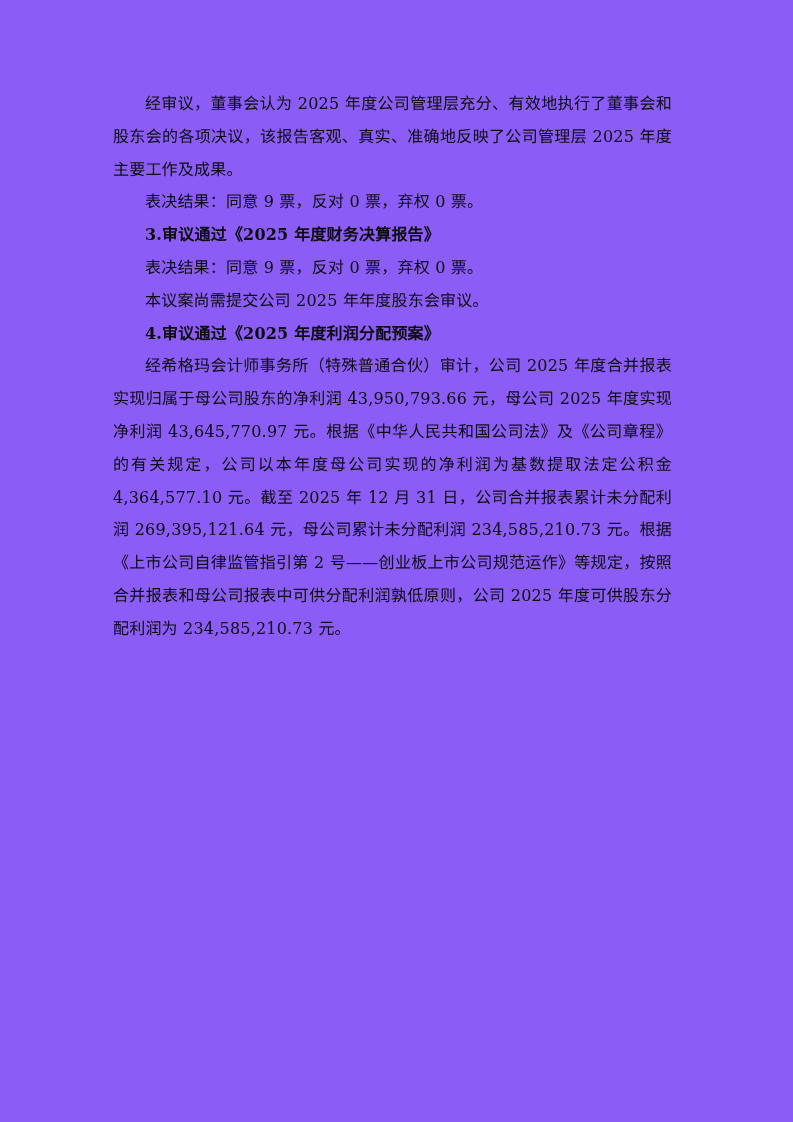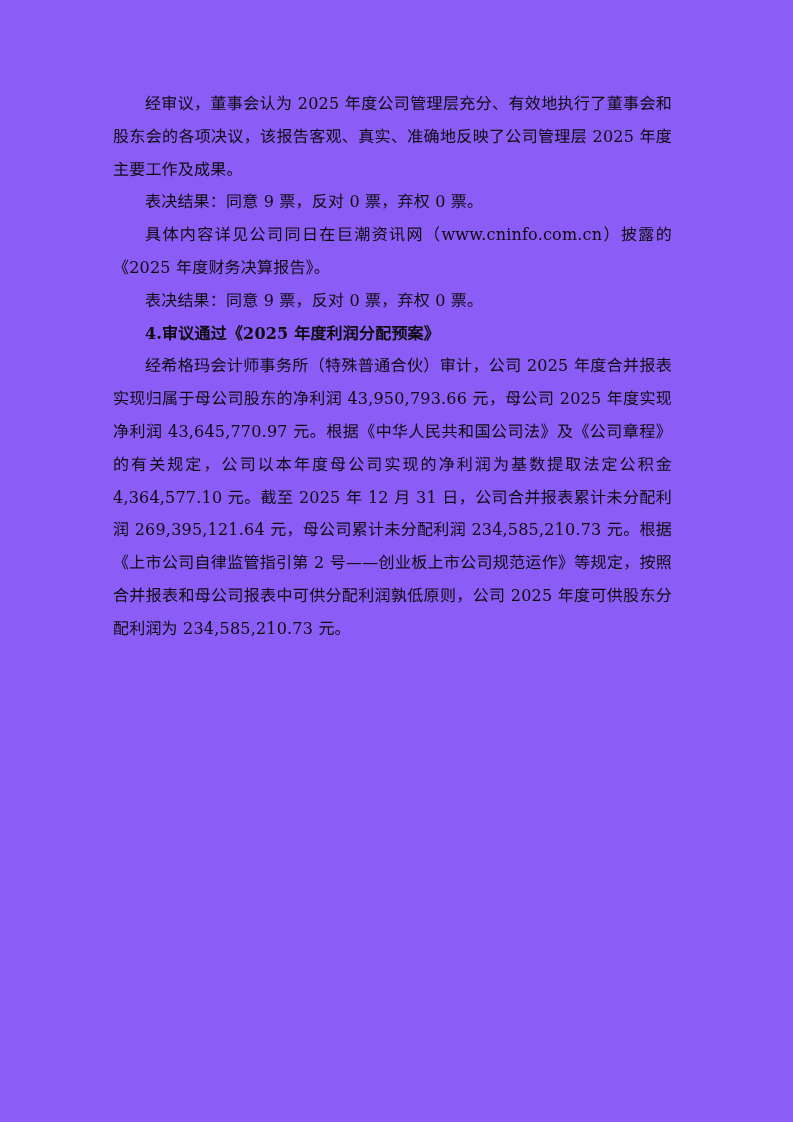--- a/index.html
+++ b/index.html
@@ -38,18 +38,19 @@
     font-weight: 700;
   }
 </style>
 </head>
 <body>
 
 <div class="page">
   <main class="content">
     <p class="body">经审议，董事会认为 2025 年度公司管理层充分、有效地执行了董事会和股东会的各项决议，该报告客观、真实、准确地反映了公司管理层 2025 年度主要工作及成果。</p>
     <p class="body">表决结果：同意 9 票，反对 0 票，弃权 0 票。</p>
-    <p class="body">具体内容详见公司同日在巨潮资讯网（www.cninfo.com.cn）披露的《2025 年度财务决算报告》。</p>
+    <p class="heading">3.审议通过《2025 年度财务决算报告》</p>
     <p class="body">表决结果：同意 9 票，反对 0 票，弃权 0 票。</p>
+    <p class="body">本议案尚需提交公司 2025 年年度股东会审议。</p>
     <p class="heading">4.审议通过《2025 年度利润分配预案》</p>
     <p class="body">经希格玛会计师事务所（特殊普通合伙）审计，公司 2025 年度合并报表实现归属于母公司股东的净利润 43,950,793.66 元，母公司 2025 年度实现净利润 43,645,770.97 元。根据《中华人民共和国公司法》及《公司章程》的有关规定，公司以本年度母公司实现的净利润为基数提取法定公积金 4,364,577.10 元。截至 2025 年 12 月 31 日，公司合并报表累计未分配利润 269,395,121.64 元，母公司累计未分配利润 234,585,210.73 元。根据《上市公司自律监管指引第 2 号——创业板上市公司规范运作》等规定，按照合并报表和母公司报表中可供分配利润孰低原则，公司 2025 年度可供股东分配利润为 234,585,210.73 元。</p>
   </main>
 </div>
 
 </body></html>

